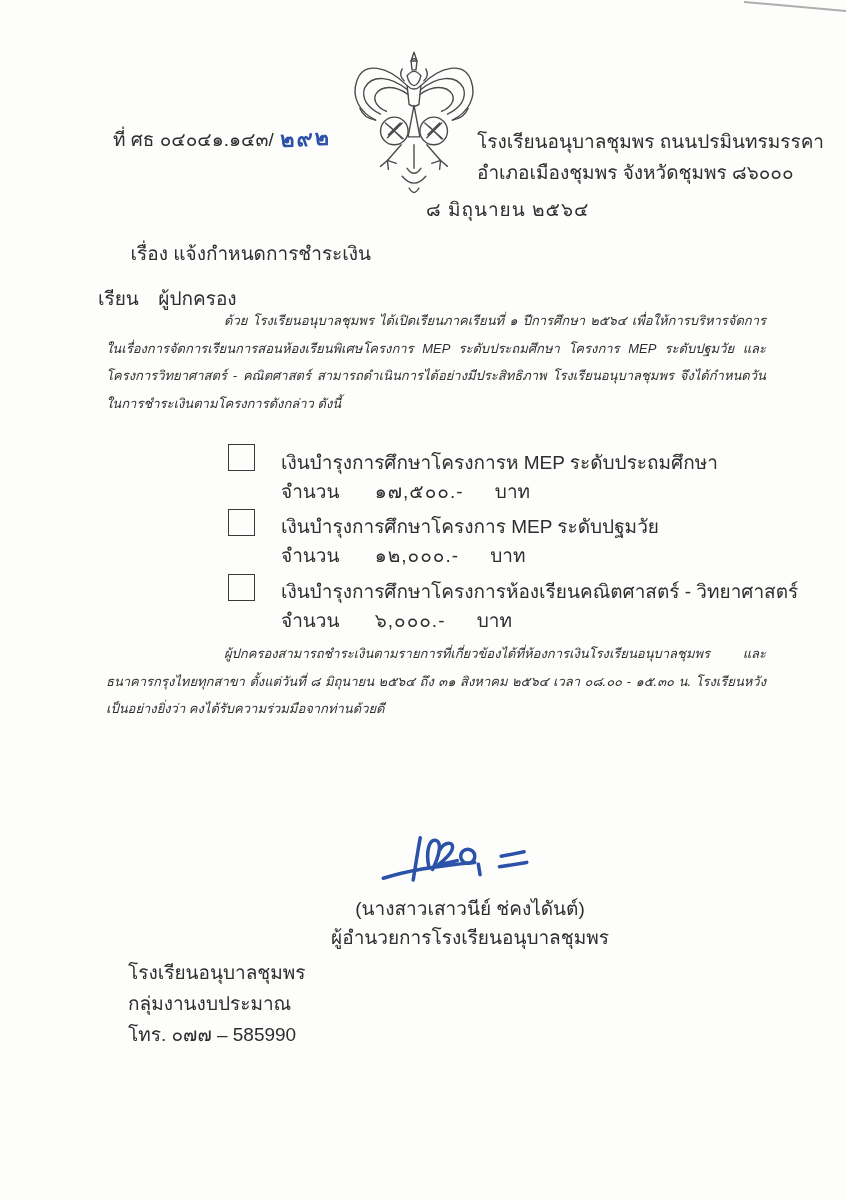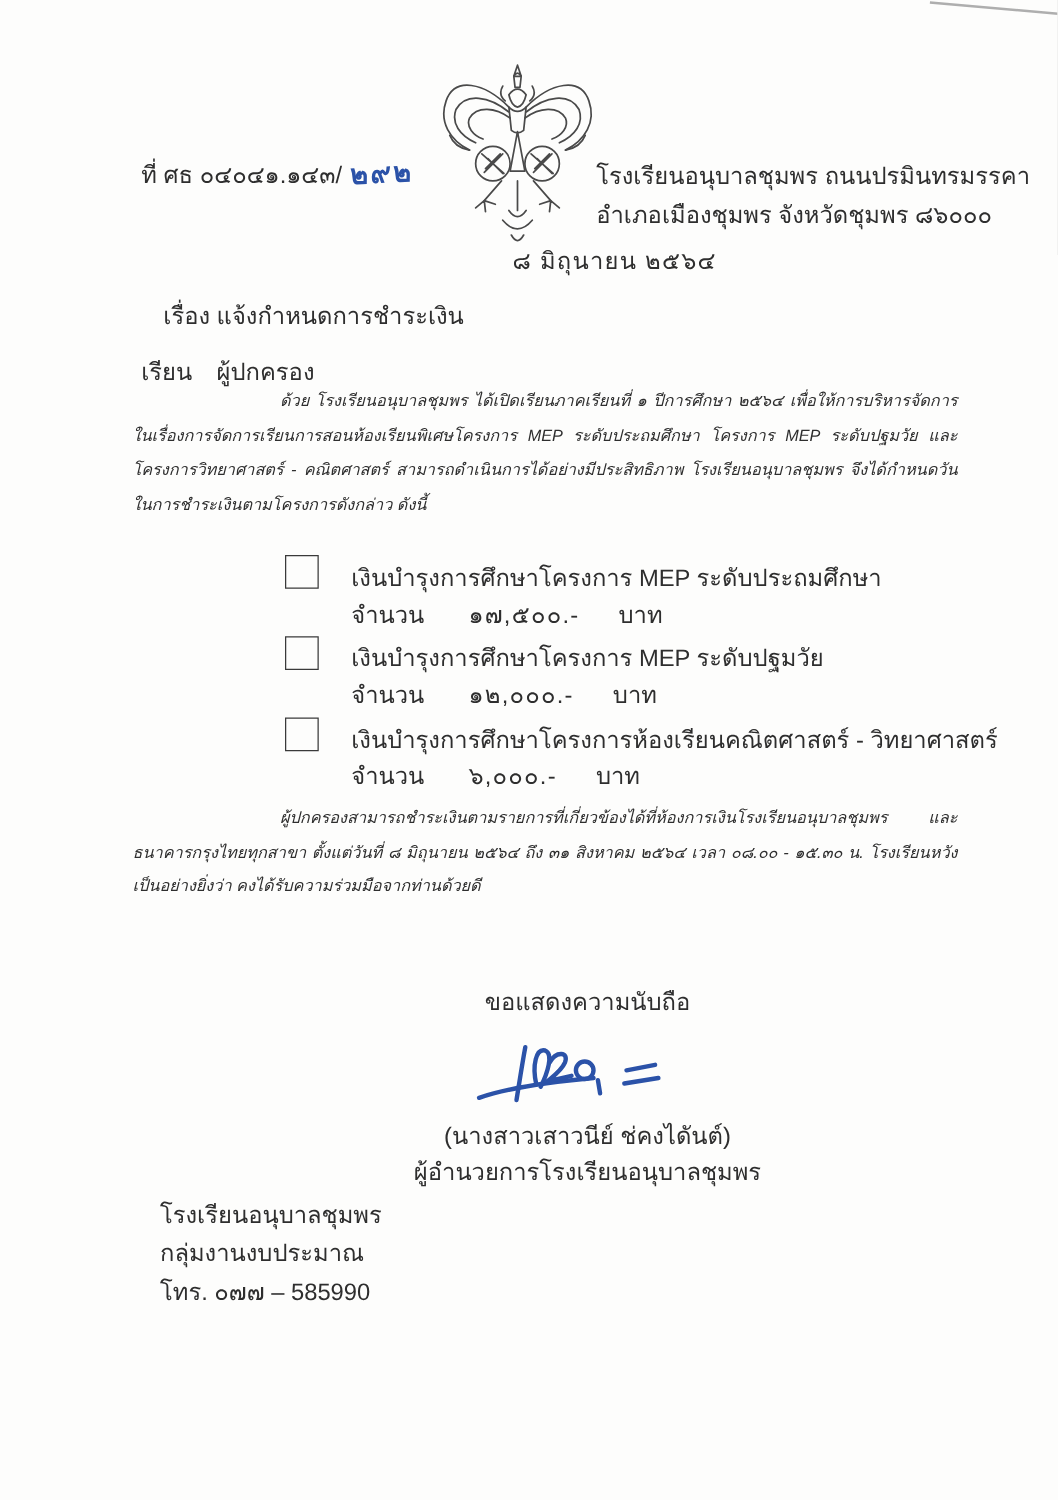--- a/index.html
+++ b/index.html
@@ -18,24 +18,24 @@
   }
   .txt{position:absolute;font-size:19px;line-height:27px;white-space:nowrap;}
   .ref-line{top:125px;left:113px;}
   .ref-hand{
     color:#2b52a8;font-size:22px;font-weight:bold;
     display:inline-block;transform:rotate(-3deg) skewX(-4deg);
     margin-left:6px;letter-spacing:2px;
   }
   .emblem{position:absolute;top:48px;left:350px;width:128px;height:156px;}
   .addr{position:absolute;top:126px;left:477px;font-size:19px;line-height:31px;}
-  .date-line{top:196px;left:410px;letter-spacing:1px;text-align:center;}
+  .date-line{top:196px;left:426px;letter-spacing:1px;text-align:center;}
   .field-label{display:inline-block;width:55px;}
   .subject-line{top:240px;left:113px;text-align:right;}
-  .to-line{top:285px;left:113px;}
+  .to-line{top:285px;left:98px;}
   .para{
     position:absolute;left:106px;width:660px;
     font-size:13px;line-height:27.5px;
     text-align:justify;text-indent:118px;font-style:italic;
   }
   .para1{top:307px;}
   .para2{top:640px;}
   .chk{
     position:absolute;left:228px;width:25px;height:25px;
     border:1.6px solid #3a3a3a;background:transparent;
@@ -105,21 +105,21 @@
   </div>
 
   <div class="txt to-line">
     <span class="field-label">เรียน</span>
     <span>ผู้ปกครอง</span>
   </div>
 
   <div class="para para1">ด้วย  โรงเรียนอนุบาลชุมพร ได้เปิดเรียนภาคเรียนที่  ๑  ปีการศึกษา  ๒๕๖๔ เพื่อให้การบริหารจัดการในเรื่องการจัดการเรียนการสอนห้องเรียนพิเศษโครงการ MEP ระดับประถมศึกษา  โครงการ MEP ระดับปฐมวัย  และโครงการวิทยาศาสตร์ - คณิตศาสตร์   สามารถดำเนินการได้อย่างมีประสิทธิภาพ  โรงเรียนอนุบาลชุมพร  จึงได้กำหนดวันในการชำระเงินตามโครงการดังกล่าว  ดังนี้</div>
 
   <div class="chk" style="top:444px"></div>
-  <div class="item-label" style="top:447px">เงินบำรุงการศึกษาโครงการ  MEP ระดับประถมศึกษา</div>
+  <div class="item-label" style="top:447px">เงินบำรุงการศึกษาโครงการห  MEP ระดับประถมศึกษา</div>
   <div class="amt" style="top:476px">
     <span>จำนวน</span>
     <span class="num">๑๗,๕๐๐.-</span>
     <span class="unit">บาท</span>
   </div>
 
   <div class="chk" style="top:509px"></div>
   <div class="item-label" style="top:511px">เงินบำรุงการศึกษาโครงการ MEP ระดับปฐมวัย</div>
   <div class="amt" style="top:540px">
     <span>จำนวน</span>
@@ -130,21 +130,20 @@
   <div class="chk" style="top:574px"></div>
   <div class="item-label" style="top:576px">เงินบำรุงการศึกษาโครงการห้องเรียนคณิตศาสตร์ - วิทยาศาสตร์</div>
   <div class="amt" style="top:605px">
     <span>จำนวน</span>
     <span class="num">๖,๐๐๐.-</span>
     <span class="unit">บาท</span>
   </div>
 
   <div class="para para2">ผู้ปกครองสามารถชำระเงินตามรายการที่เกี่ยวข้องได้ที่ห้องการเงินโรงเรียนอนุบาลชุมพร และธนาคารกรุงไทยทุกสาขา  ตั้งแต่วันที่  ๘  มิถุนายน  ๒๕๖๔  ถึง  ๓๑  สิงหาคม  ๒๕๖๔ เวลา  ๐๘.๐๐  -  ๑๕.๓๐ น.  โรงเรียนหวังเป็นอย่างยิ่งว่า  คงได้รับความร่วมมือจากท่านด้วยดี</div>
 
-  <div class="closing2">ขอแสดงความนับถือ</div>
 
   <svg class="sig" viewBox="0 0 200 70" aria-hidden="true">
     <g class="blue">
       <path d="M6 58 C30 50 64 44 110 40"></path>
       <path d="M48 12 C45 28 42 48 40 60"></path>
       <path d="M58 46 C54 28 58 13 66 15 C74 18 68 36 62 48"></path>
       <path d="M70 26 C76 15 88 16 84 26 C81 33 74 38 68 43 L90 38"></path>
       <circle cx="102" cy="33" r="8"></circle>
       <path d="M114 42 l2 12"></path>
       <path d="M140 33 l26 -5 M138 45 l31 -5"></path>

